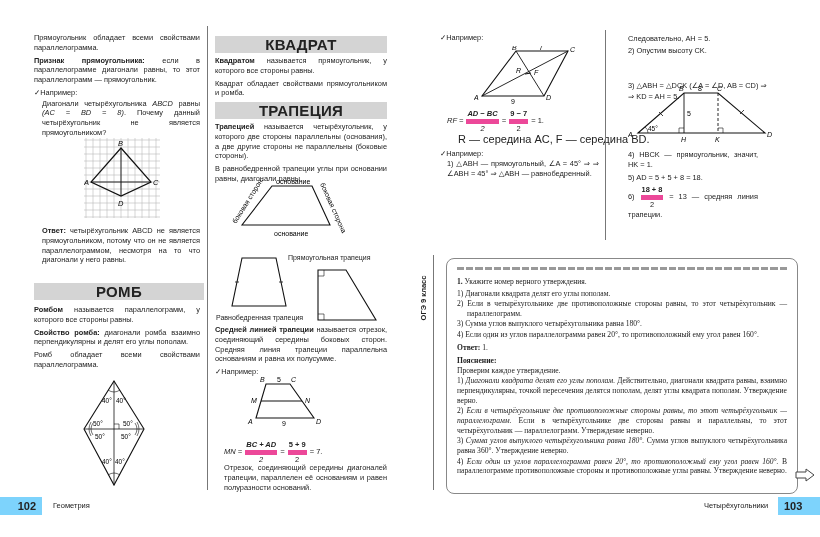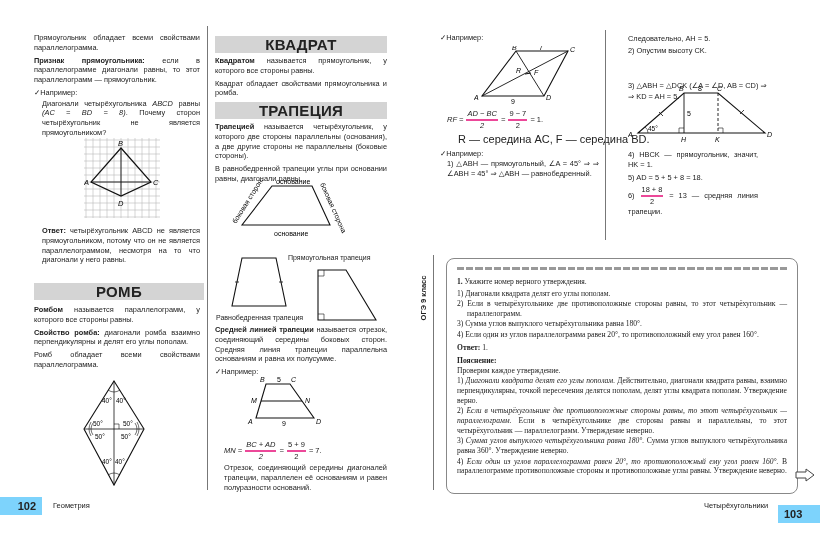--- a/index.html
+++ b/index.html
@@ -15,32 +15,32 @@
   svg text { font-family: "Liberation Sans", sans-serif; }
   .oge-box { position: absolute; left: 446px; top: 258px; width: 352px; height: 236px; border: 1px solid #888; border-radius: 8px; }
   .dash-row { position: absolute; left: 10px; right: 10px; top: 8px; height: 3px; display: flex; gap: 2px; }
   .dash-row span { flex: 1; background: #999; }
   .oge-text { position: absolute; left: 10px; right: 10px; top: 18px; font-family: "Liberation Serif", serif; font-size: 7.6px; line-height: 1.3; }
   .oge-text p { text-align: justify; margin-bottom: 0.5px; }
   .oge-text .ind { padding-left: 10px; text-indent: -10px; }
   .side-label { position: absolute; left: 418px; top: 268px; width: 12px; height: 60px; }
   .side-label span { position: absolute; left: 50%; top: 50%; transform: translate(-50%, -50%) rotate(-90deg); white-space: nowrap; font-weight: bold; font-size: 7.5px; }
   .frac { display: inline-block; vertical-align: middle; text-align: center; margin: 0 1px; }
-  .frac .n { display: block; border-bottom: 2px solid #ec4899; padding: 0 1px; }
+  .frac .n { display: block; border-bottom: 5px solid #ec4899; padding: 0 1px; font-weight: bold; }
   .frac .d { display: block; }
   .foot-num { position: absolute; background: #7dd3fc; height: 18px; line-height: 18px; font-weight: bold; font-size: 11px; }
 </style>
 </head>
 <body>
 
 <div class="abs txt" style="left:34px; top:33px; width:166px;">
   <p>Прямоугольник обладает всеми свойствами параллелограмма.</p>
   <p><span class="bold">Признак прямоугольника:</span><span> если в параллелограмме диагонали равны, то этот параллелограмм — прямоугольник.</span></p>
   <p class="check" style="margin-bottom:1px;">Например:</p>
-  <p style="padding-left:8px;"><span>Диагонали четырёхугольника </span><span class="it">ABCD</span><span> равны </span><span class="it">(AC = BD = 8)</span><span>. Почему сторон четырёхугольник не является прямоугольником?</span></p>
+  <p style="padding-left:8px;"><span>Диагонали четырёхугольника </span><span class="it">ABCD</span><span> равны </span><span class="it">(AC = BD = 8)</span><span>. Почему данный четырёхугольник не является прямоугольником?</span></p>
 </div>
 
 <svg class="abs" style="left:84px; top:138px;" width="76" height="80" viewBox="0 0 76 80">
   <g stroke="#bbb" stroke-width="0.6">
     <line x1="0" y1="2" x2="76" y2="2"></line>
       <line x1="0" y1="9" x2="76" y2="9"></line>
       <line x1="0" y1="16" x2="76" y2="16"></line>
       <line x1="0" y1="23" x2="76" y2="23"></line>
       <line x1="0" y1="30" x2="76" y2="30"></line>
       <line x1="0" y1="37" x2="76" y2="37"></line>
@@ -100,21 +100,21 @@
   <text x="41" y="59" font-size="6.5">50°</text>
   <text x="22" y="84" font-size="6.5">40°</text>
   <text x="35" y="84" font-size="6.5">40°</text>
 </svg>
 
 <div class="vline" style="left:207px; top:26px; height:464px;"></div>
 
 <div class="abs hdr" style="left:215px; top:36px; width:172px;">КВАДРАТ</div>
 <div class="abs txt" style="left:215px; top:56px; width:172px;">
   <p><span class="bold">Квадратом</span><span> называется прямоугольник, у которого все стороны равны.</span></p>
-  <p>Квадрат обладает свойствами прямоугольника и ромба.</p>
+  <p>Квадрат обладает свойствами прямоугольником и ромба.</p>
 </div>
 
 <div class="abs hdr" style="left:215px; top:102px; width:172px;">ТРАПЕЦИЯ</div>
 <div class="abs txt" style="left:215px; top:122px; width:172px;">
   <p><span class="bold">Трапецией</span><span> называется четырёхугольник, у которого две стороны параллельны (основания), а две другие стороны не параллельны (боковые стороны).</span></p>
   <p>В равнобедренной трапеции углы при основании равны, диагонали равны.</p>
 </div>
 
 <svg class="abs" style="left:228px; top:180px;" width="130" height="70" viewBox="0 0 130 70">
   <polygon points="44,6 84,6 102,45 14,45" fill="none" stroke="#111" stroke-width="1.1"></polygon>
@@ -299,13 +299,13 @@
     <p><span>3) </span><span class="it">Сумма углов выпуклого четырёхугольника равна 180°.</span><span> Сумма углов выпуклого четырёхугольника равна 360°. Утверждение неверно.</span></p>
     <p><span>4) </span><span class="it">Если один из углов параллелограмма равен 20°, то противоположный ему угол равен 160°.</span><span> В параллелограмме противоположные стороны и противоположные углы равны. Утверждение неверно.</span></p>
   </div>
 </div>
 
 <svg class="abs" style="left:795px; top:468px;" width="20" height="14" viewBox="0 0 20 14">
   <polygon points="1,4 11,4 11,1 19,7 11,13 11,10 1,10" fill="#fff" stroke="#444" stroke-width="1"></polygon>
 </svg>
 
 <div class="abs" style="left:704px; top:501px; font-size:7.5px;">Четырёхугольники</div>
-<div class="foot-num" style="left:778px; top:497px; width:42px; padding-left:6px;margin-top:8px;">103</div>
+<div class="foot-num" style="left:778px; top:497px; width:42px; padding-left:6px;">103</div>
 
 </body></html>

